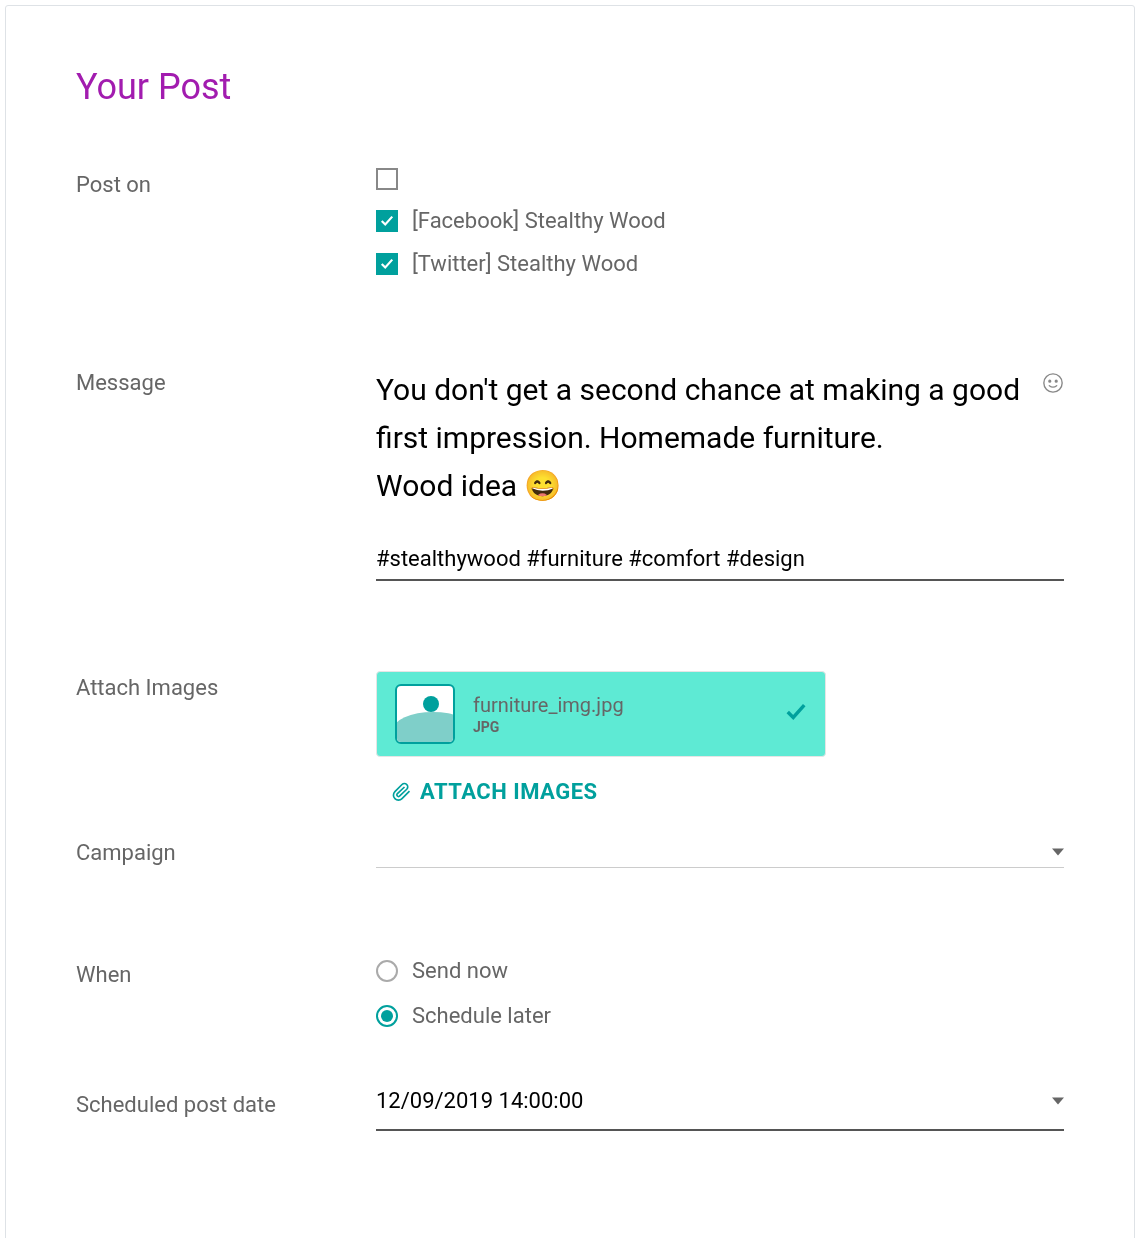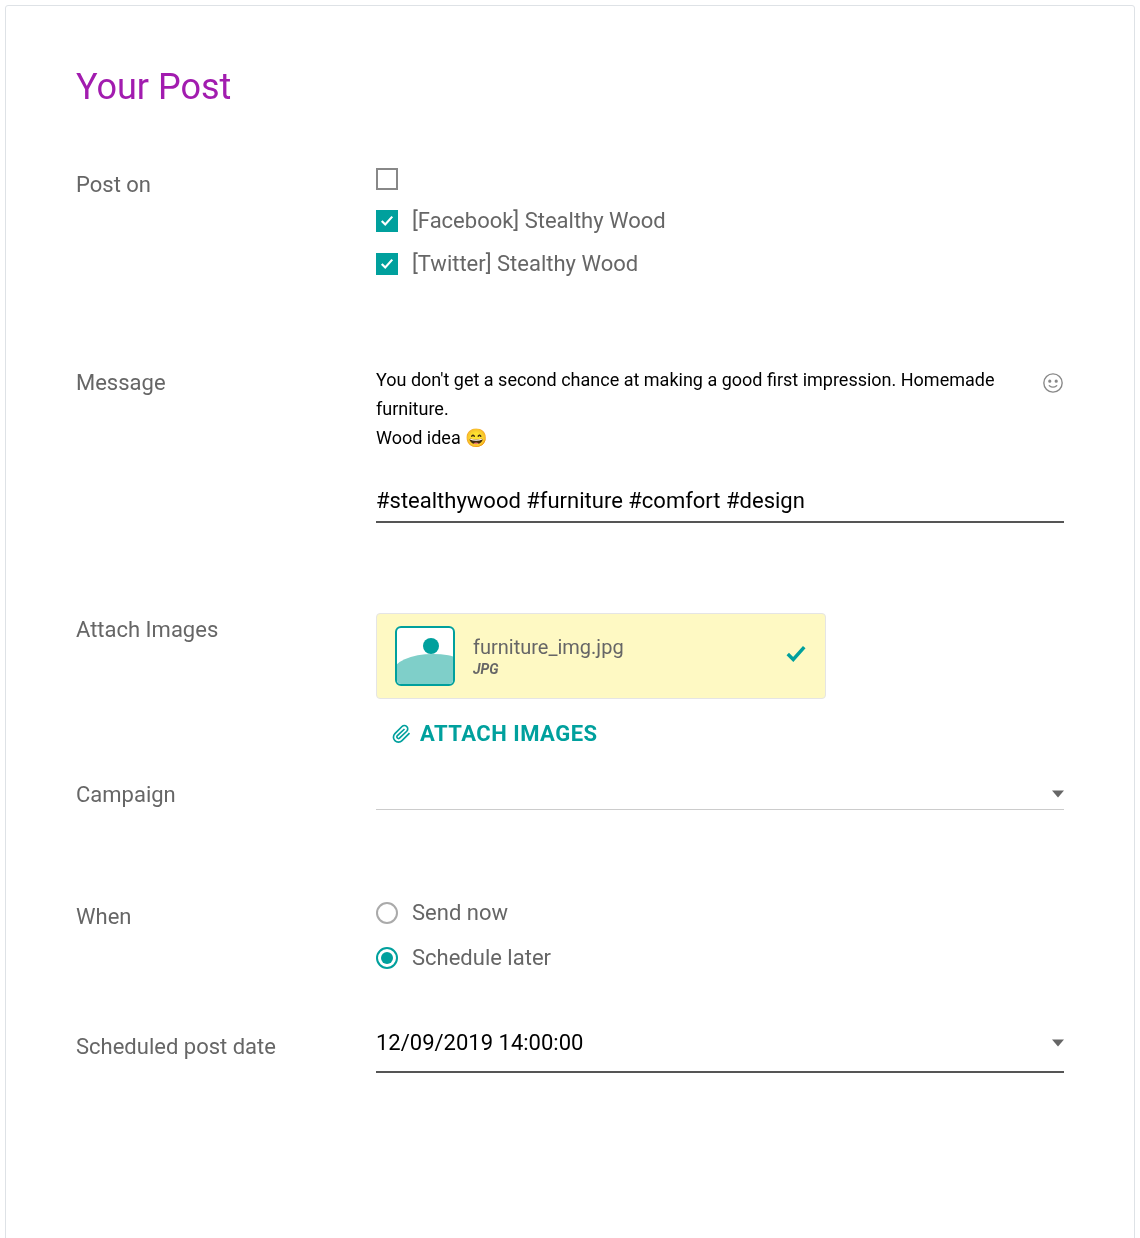--- a/index.html
+++ b/index.html
@@ -59,42 +59,42 @@
     .checkbox.unchecked {
       border: 2px solid #888;
       background: #fff;
     }
     .checkbox.checked {
       background: #00A09D;
       border: none;
     }
     .checkbox.checked svg { width: 14px; height: 14px; }
     .message-area {
-      font-size: 18px;
+      font-size: 30px;
       line-height: 1.6;
       color: #000;
       margin-bottom: 36px;
     }
     .hashtags {
       font-size: 22px;
       color: #000;
       border-bottom: 2px solid #555;
       padding-bottom: 8px;
       width: 100%;
     }
     .emoji-icon {
       position: absolute;
       right: 0;
       top: 6px;
       font-size: 22px;
       color: #888;
       cursor: pointer;
     }
     .attachment-card {
-      background: #fef9c3;
+      background: #5eead4;
       border: 1px solid #e5e5e5;
       border-radius: 4px;
       padding: 12px 18px;
       display: flex;
       align-items: center;
       width: 450px;
       margin-bottom: 22px;
     }
     .attachment-thumb {
       width: 60px;
@@ -129,21 +129,20 @@
     }
     .attachment-name {
       font-size: 20px;
       color: #666;
     }
     .attachment-type {
       font-size: 14px;
       font-weight: 700;
       color: #666;
       margin-top: 2px;
-      font-style: italic;
     }
     .attachment-check {
       color: #00A09D;
       font-size: 22px;
     }
     .attach-btn {
       display: flex;
       align-items: center;
       color: #00A09D;
       font-size: 22px;

